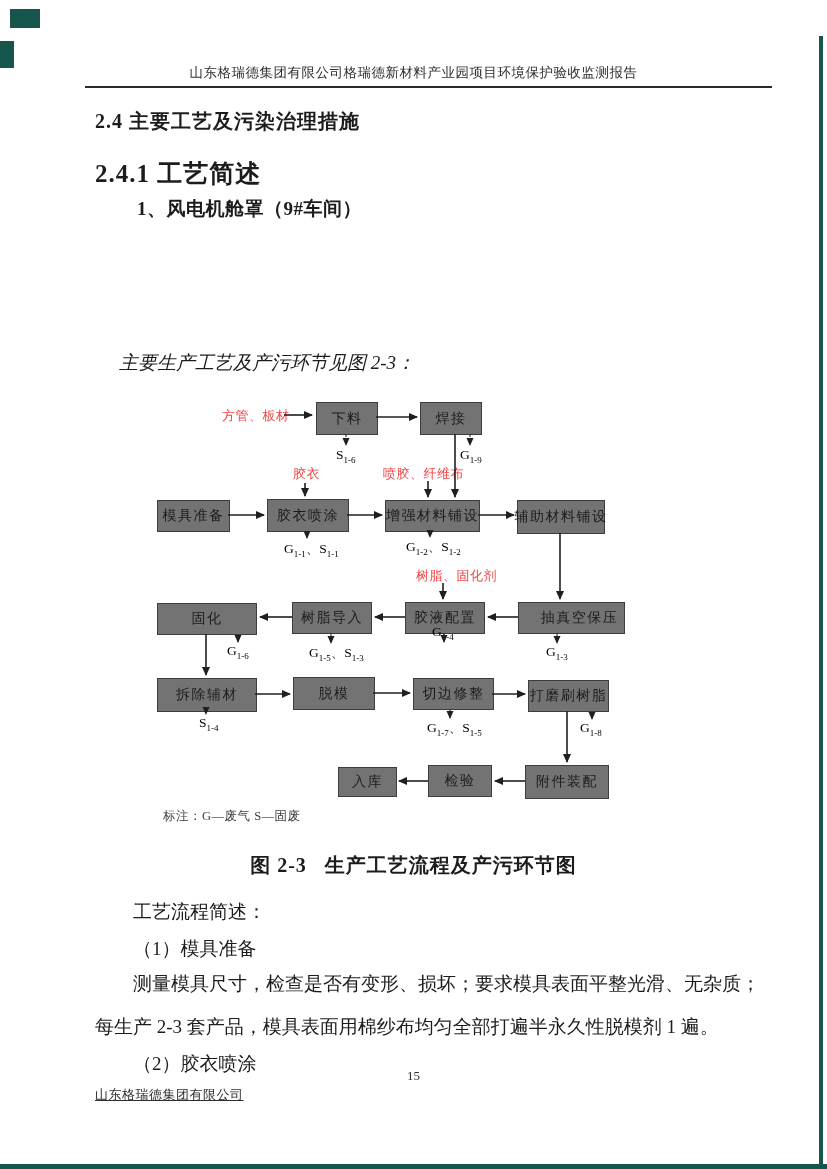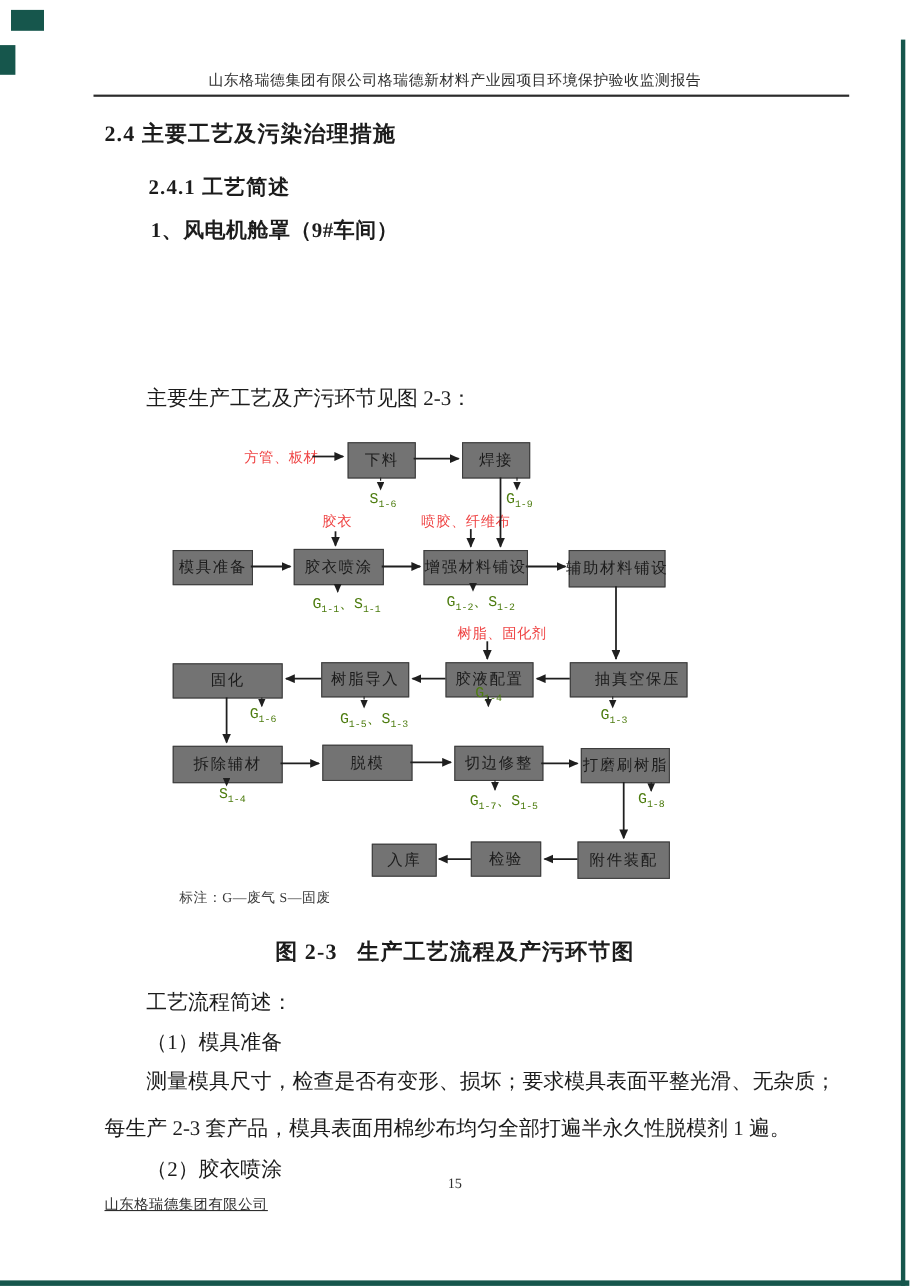--- a/index.html
+++ b/index.html
@@ -8,35 +8,35 @@
   .abs{position:absolute;}
   
   .mark{position:absolute;background:#16564c;}
   
   .hdr{top:64px;left:0;width:100%;text-align:center;font-size:13.5px;color:#2e2e2e;letter-spacing:.5px;}
   .rule{top:86px;left:85px;width:687px;height:2px;background:#2b2b2b;}
   .pgnum{top:1068px;left:0;width:100%;text-align:center;font-size:13px;color:#2e2e2e;}
   .footer{top:1086px;left:95px;font-size:13px;color:#2e2e2e;letter-spacing:.5px;text-decoration:underline;}
   
   .h1{top:108px;left:95px;font-size:20px;font-weight:bold;letter-spacing:1px;}
-  .h2{top:157px;left:95px;font-size:19px;font-weight:bold;letter-spacing:1px;margin-left:40px;}
+  .h2{top:157px;left:95px;font-size:25px;font-weight:bold;letter-spacing:1px;}
   .h3{top:196px;left:137px;font-size:19px;font-weight:bold;letter-spacing:.5px;}
   
   .para{left:95px;width:660px;font-size:19px;}
   .pline{height:43px;line-height:43px;white-space:nowrap;}
   .ind{text-indent:2em;}
   .single{font-size:19px;line-height:26px;white-space:nowrap;}
   
   .cap{top:852px;left:0;width:100%;text-align:center;font-size:20px;font-weight:bold;letter-spacing:1px;}
   .capgap{display:inline-block;width:18px;}
   
   .box{position:absolute;border:1.3px solid #3d3d3d;background:#737373;display:flex;align-items:center;
        justify-content:center;font-size:14px;letter-spacing:1.5px;white-space:nowrap;}
   .ilabel{position:absolute;font-size:13px;letter-spacing:.5px;white-space:nowrap;color:#ef4444;text-align:right;}
-  .em{position:absolute;font-size:13.5px;white-space:nowrap;color:#4d7c0f;font-family:Liberation Mono, monospace;}
+  .em{position:absolute;font-size:13.5px;white-space:nowrap;color:#000000;}
   .em sub{font-size:9px;}
   .legend{left:163px;top:808px;font-size:12.5px;color:#3b3b3b;letter-spacing:.5px;}
   .arrows{position:absolute;left:0;top:0;pointer-events:none;}
   .arrows line.sl{stroke:#1f1f1f;stroke-width:1.6;}
   .arrows line.dl{stroke:#2a2a2a;stroke-width:1.1;stroke-dasharray:3,3;}
 </style>
 </head>
 <body>
 
 <div class="page">
@@ -46,21 +46,21 @@
   <div class="mark" style="left:819px;top:36px;width:4px;height:1133px;"></div>
   <div class="mark" style="left:0;top:1164px;width:827px;height:5px;"></div>
 
   <div class="abs hdr">山东格瑞德集团有限公司格瑞德新材料产业园项目环境保护验收监测报告</div>
   <div class="abs rule"></div>
 
   <div class="abs h1">2.4 主要工艺及污染治理措施</div>
   <div class="abs h2">2.4.1 工艺简述</div>
   <div class="abs h3">1、风电机舱罩（9#车间）</div>
 
-  <div class="abs single" style="left:133px;top:350px;">主要生产工艺及产污环节见图 2-3：</div>
+  <div class="abs single" style="left:119px;top:350px;font-style:italic;">主要生产工艺及产污环节见图 2-3：</div>
 
   <div class="box" style="left:316px;top:402px;width:60px;height:31px;">
       <span>下料</span>
     </div>
   <div class="box" style="left:420px;top:402px;width:60px;height:31px;">
       <span>焊接</span>
     </div>
   <div class="box" style="left:157px;top:500px;width:71px;height:30px;">
       <span>模具准备</span>
     </div>

